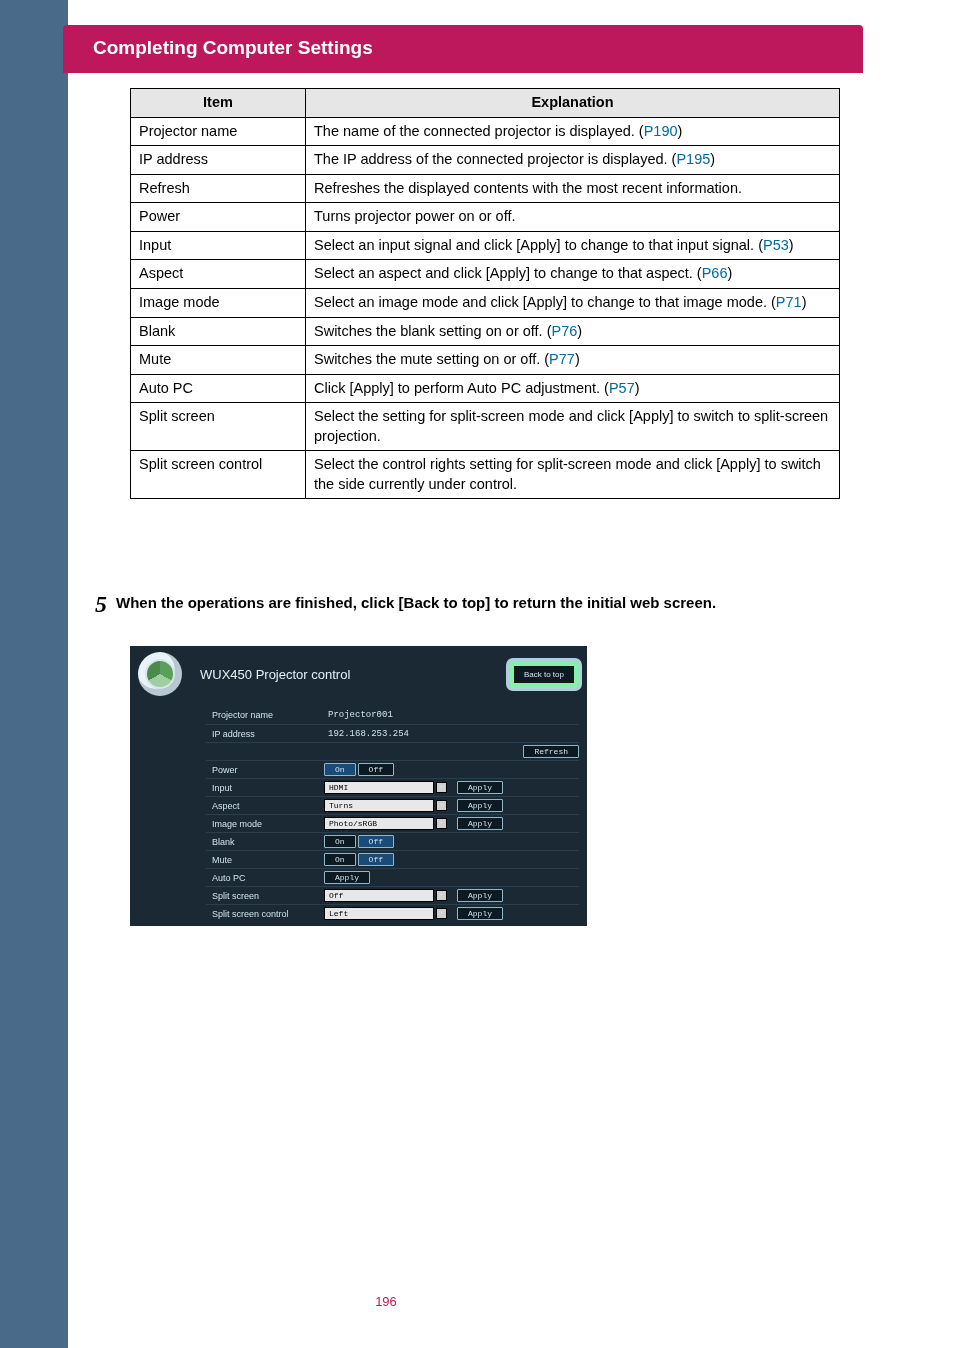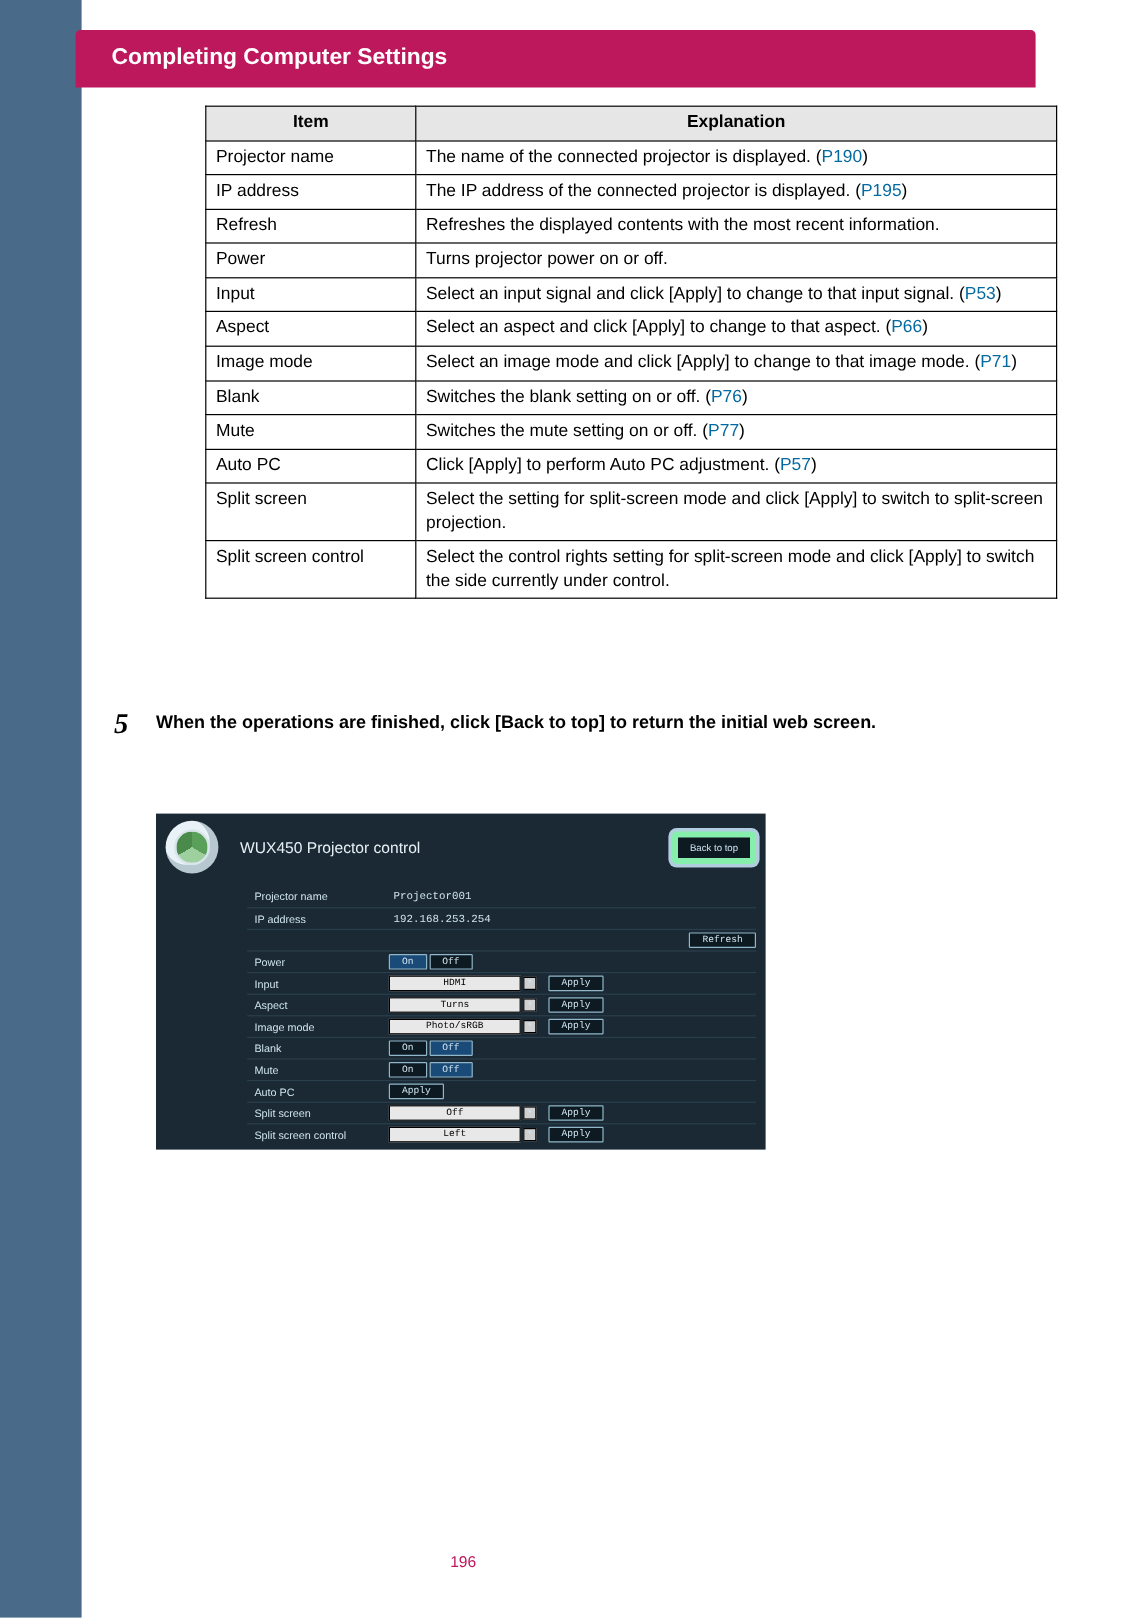--- a/index.html
+++ b/index.html
@@ -31,21 +31,20 @@
   }
   .content {
     position: absolute;
     left: 130px; top: 88px;
     width: 710px;
   }
   table.spec {
     border-collapse: collapse;
     width: 100%;
     font-size: 14.5px;
-    margin-left: 41px;
   }
   table.spec th, table.spec td {
     border: 1px solid #000;
     padding: 4px 8px;
     text-align: left;
     vertical-align: top;
     line-height: 1.35;
   }
   table.spec th {
     background: #e6e6e6;
@@ -62,34 +61,33 @@
   #step5 { top: 593px; }
   .step-num {
     font-family: "Times New Roman", serif;
     font-style: italic;
     font-weight: bold;
     font-size: 24px;
     position: absolute;
     left: 0; top: -2px;
   }
   .step-txt {
-    margin-left: 35px;
+    margin-left: 21px;
     font-size: 15px;
     font-weight: bold;
     line-height: 1.35;
   }
   .shot {
     position: absolute;
     left: 130px; top: 646px;
-    width: 508px;
+    width: 457px;
     background: #1a2933;
     color: #cfe3ef;
     font-size: 9px;
     padding-bottom: 4px;
-    margin-top: 32px;
   }
   .shot-top {
     display: flex;
     align-items: center;
     padding: 6px 8px 10px 8px;
   }
   .logo {
     width: 44px; height: 44px;
     border-radius: 50%;
     background: radial-gradient(circle at 40% 40%, #e9f2f6 0 50%, #b8c8d1 52% 100%);
@@ -124,21 +122,21 @@
   .srow:first-child { border-top: none; }
   .sl { width: 118px; padding-left: 6px; color: #cfe3ef; }
   .sv { flex: 1; display: flex; align-items: center; gap: 2px; font-family: Liberation Mono, monospace; }
   .val-static { color: #cfe3ef; padding-left: 4px; }
   .val-input {
     background: #e8e8e8; color: #000;
     height: 13px; display: flex; align-items: center;
     padding: 0 4px; font-size: 8px;
     border: 1px solid #000;
   }
-  .val-select { width: 110px; justify-content: center; }
+  .val-select { width: 110px; justify-content: flex-start; }
   .caret {
     width: 11px; height: 11px; background: #d0d0d0;
     border: 1px solid #000;
     display: inline-flex; align-items: center; justify-content: center;
     font-size: 7px; line-height: 1;
   }
   .mini-btn {
     background: #0e1a22; border: 1px solid #8fb6c9;
     color: #cfe3ef; font-size: 8px;
     height: 13px; display: inline-flex; align-items: center;

